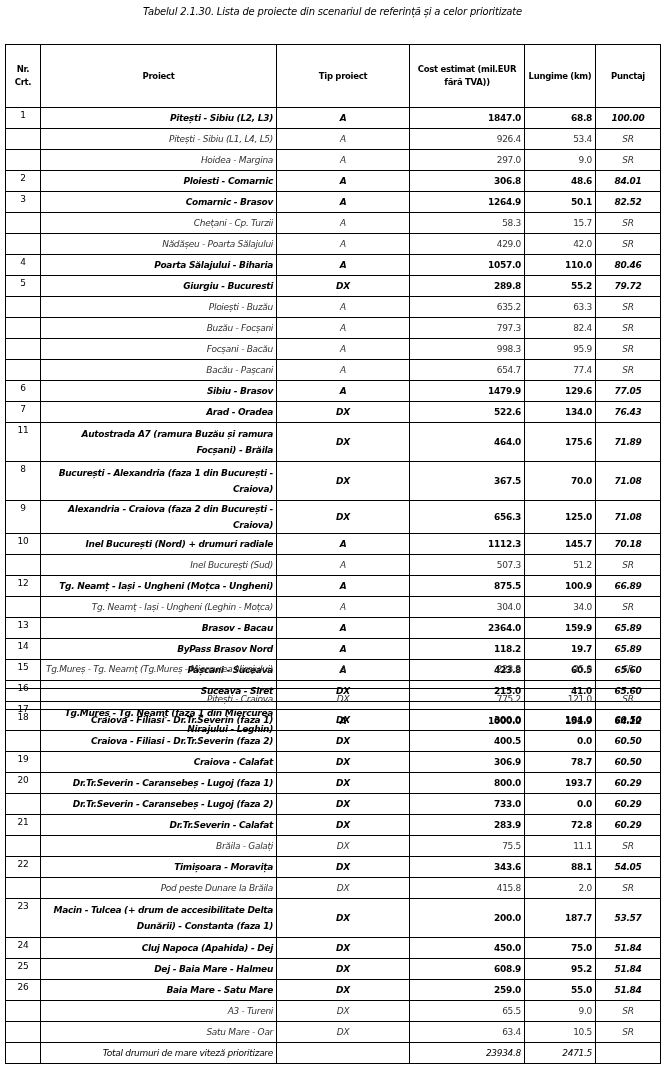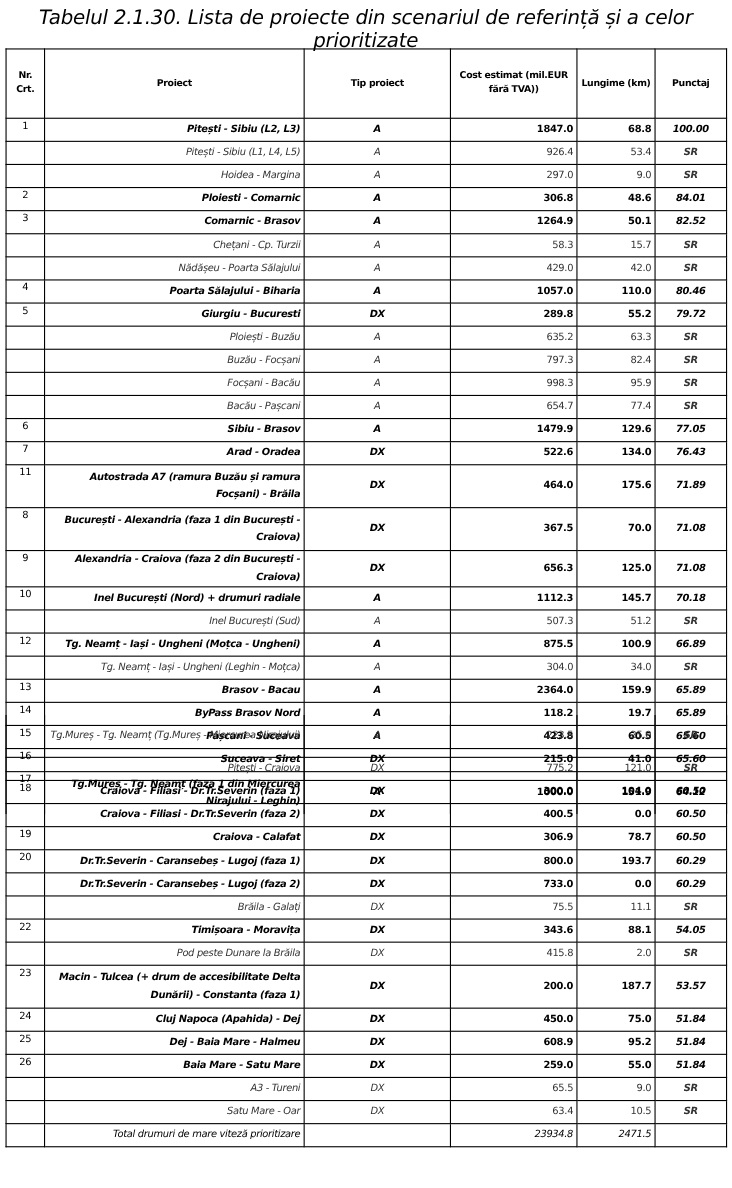--- a/index.html
+++ b/index.html
@@ -1,37 +1,37 @@
 <!DOCTYPE html>
 <html><head>
 <meta charset="utf-8">
 <style>
   html, body { margin: 0; padding: 0; background: #ffffff; }
   body { width: 665px; height: 1080px; position: relative; overflow: hidden;
          font-family: "DejaVu Sans", sans-serif; color: #000; }
   .title { position: absolute; left: 0; top: 6px; width: 665px; text-align: center;
-           font-family: "DejaVu Sans", sans-serif; font-style: italic; font-size: 18px;
+           font-family: "DejaVu Sans", sans-serif; font-style: italic; font-size: 10px;
            letter-spacing: -0.2px; }
   table { position: absolute; left: 5px; border-collapse: collapse; table-layout: fixed;
           font-size: 9px; letter-spacing: -0.3px; }
   td, th { border: 1px solid #000; padding: 0 3px; vertical-align: middle; overflow: hidden; white-space: nowrap; }
   th { font-weight: bold; font-size: 8.5px; text-align: center; height: 62px; line-height: 13px; white-space: normal; }
   th.italic { }
   #t1 { top: 44px; }
   #t2 { top: 650px; }
   col.c0 { width: 35px; } col.c1 { width: 236px; } col.c2 { width: 133px; }
   col.c3 { width: 115px; } col.c4 { width: 71px; } col.c5 { width: 65px; }
   tr.r1 td { height: 18px; }
   tr.r2 td { height: 36px; }
   td.nr { text-align: center; vertical-align: top; padding-top: 2px; }
   td.proj { font-style: italic; text-align: right; white-space: normal; line-height: 16px; }
   td.tip { text-align: center; font-style: italic; }
   td.cost { text-align: right; }
   td.len { text-align: right; }
-  td.score { text-align: center; font-style: italic; font-weight: bold; }
+  td.score { text-align: center; font-style: italic; }
   tr.prio td.proj, tr.prio td.tip, tr.prio td.cost, tr.prio td.len, tr.prio td.score { font-weight: bold; }
   tr.sr td { color: #333; }
   tr.sr td.proj, tr.sr td.tip, tr.sr td.cost, tr.sr td.len { font-weight: normal; }
   tr.tot td.cost, tr.tot td.len { font-style: italic; text-align: right; }
   
   tr.nobottom td { border-bottom: none; }
   #t2 tr:first-child td { border-top: none; }
 </style>
 </head>
 <body>
@@ -336,20 +336,28 @@
         <td class="score">60.29</td>
       </tr>
       <tr class="r1 prio">
         <td class="nr"></td>
         <td class="proj">Dr.Tr.Severin - Caransebeș - Lugoj (faza 2)</td>
         <td class="tip">DX</td>
         <td class="cost">733.0</td>
         <td class="len">0.0</td>
         <td class="score">60.29</td>
       </tr>
+      <tr class="r1 prio">
+        <td class="nr">21</td>
+        <td class="proj">Dr.Tr.Severin - Calafat</td>
+        <td class="tip">DX</td>
+        <td class="cost">283.9</td>
+        <td class="len">72.8</td>
+        <td class="score">60.29</td>
+      </tr>
       <tr class="r1 sr">
         <td class="nr"></td>
         <td class="proj">Brăila - Galați</td>
         <td class="tip">DX</td>
         <td class="cost">75.5</td>
         <td class="len">11.1</td>
         <td class="score">SR</td>
       </tr>
       <tr class="r1 prio">
         <td class="nr">22</td>

